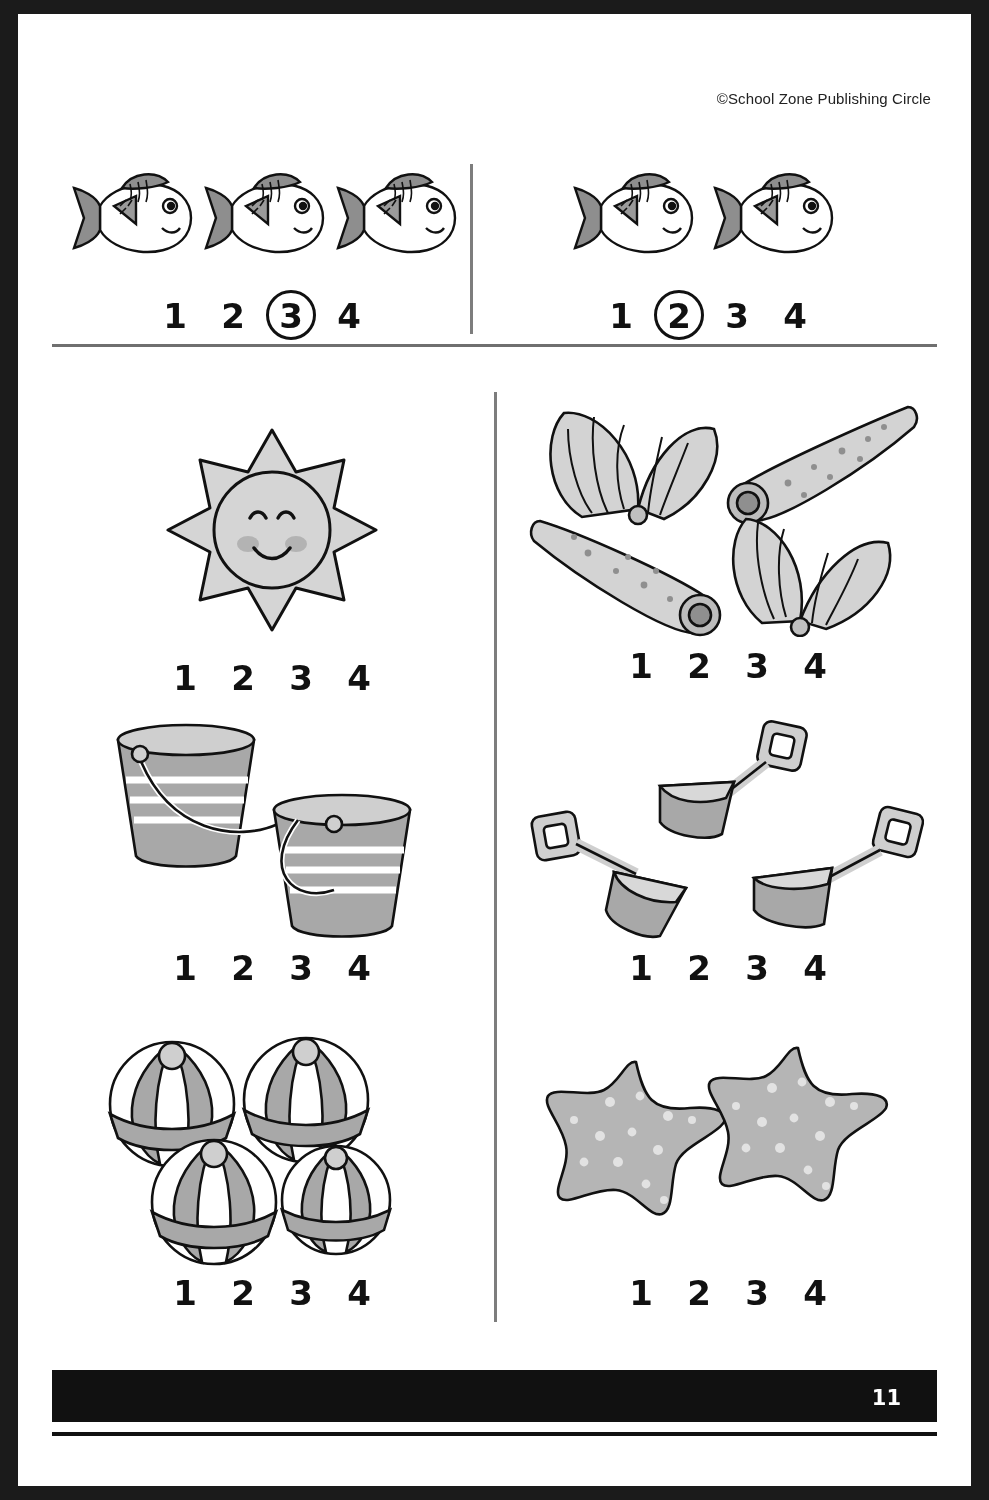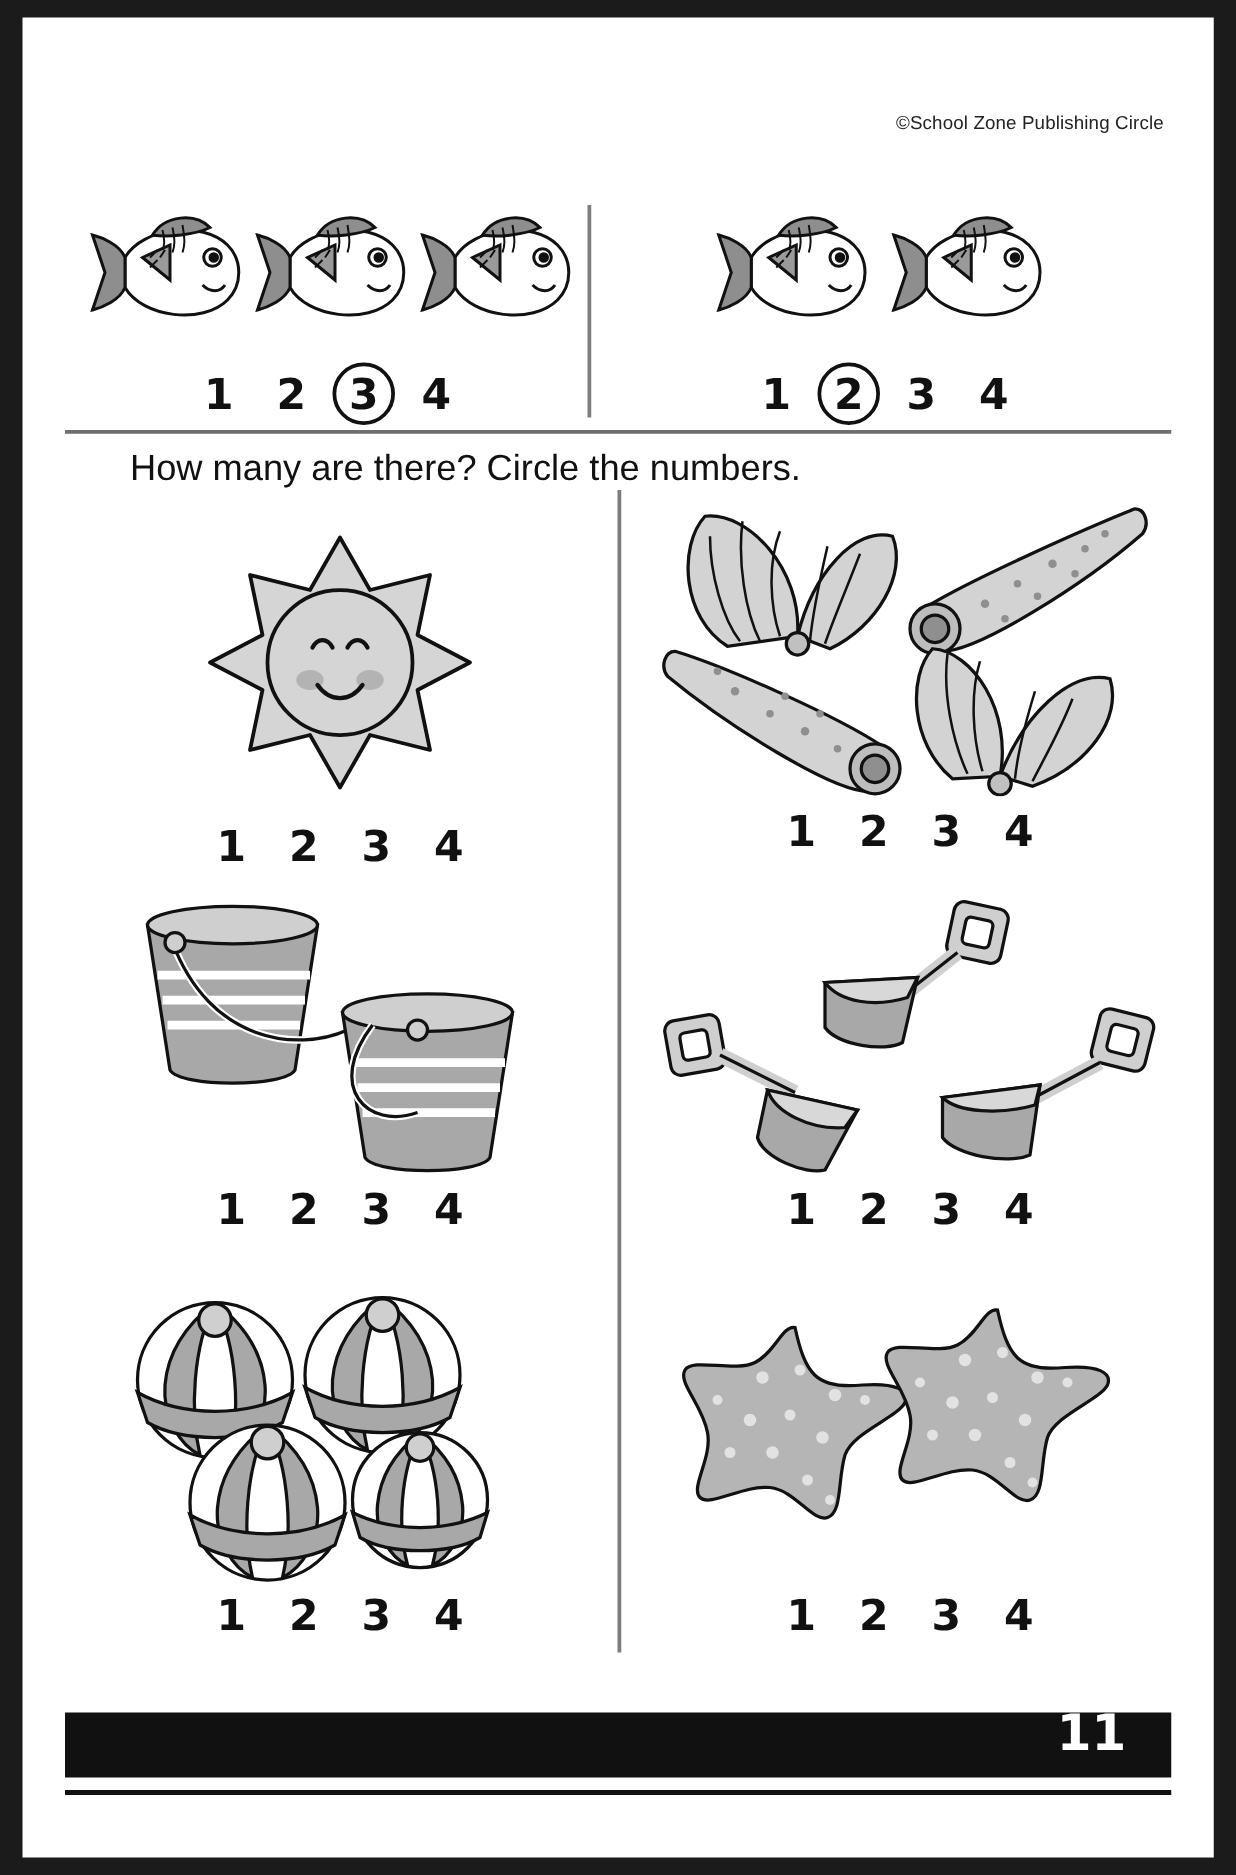--- a/index.html
+++ b/index.html
@@ -46,21 +46,21 @@
   .cell .numrow{margin-top:4px;}
   
   .footer-bar{
     position:absolute;left:34px;bottom:64px;width:885px;height:52px;background:#111;
   }
   .footer-line{
     position:absolute;left:34px;bottom:50px;width:885px;height:4px;background:#111;
   }
   .page-number{
     position:absolute;right:70px;bottom:76px;color:#fff;font-weight:bold;
-    font-size:40px;font-family:"DejaVu Sans",sans-serif;
+    font-size:21px;font-family:"DejaVu Sans",sans-serif;
   }
   svg{display:block;}
 </style>
 </head>
 <body>
 
 <div id="page">
   <div id="sheet">
 
     <div class="copyright">©School Zone Publishing Circle</div>
@@ -149,21 +149,20 @@
       </div>
       <div class="numrow" style="margin-top:22px;">
         <span class="num">1</span>
         <span class="num circled">2</span>
         <span class="num">3</span>
         <span class="num">4</span>
       </div>
     </div>
 
     <div class="band-rule"></div>
-    <div class="instruction">How many are there? Circle the numbers.</div>
     <div class="main-divider"></div>
 
     <div class="cell" style="left:34px;top:390px;">
       <div class="art">
         <svg width="220" height="215" viewBox="0 0 220 215">
           <path d="M110 8 L134 50 L182 38 L172 86 L214 108 L172 130 L182 178 L134 166 L110 208 L86 166 L38 178 L48 130 L6 108 L48 86 L38 38 L86 50 Z" fill="#d5d5d5" stroke="#111" stroke-width="3" stroke-linejoin="round"></path>
           <circle cx="110" cy="108" r="58" fill="#d5d5d5" stroke="#111" stroke-width="3"></circle>
           <ellipse cx="86" cy="122" rx="11" ry="8" fill="#b3b3b3"></ellipse>
           <ellipse cx="134" cy="122" rx="11" ry="8" fill="#b3b3b3"></ellipse>
           <path d="M88 96 C92 88, 100 88, 104 96" stroke="#111" stroke-width="3.4" fill="none" stroke-linecap="round"></path>

